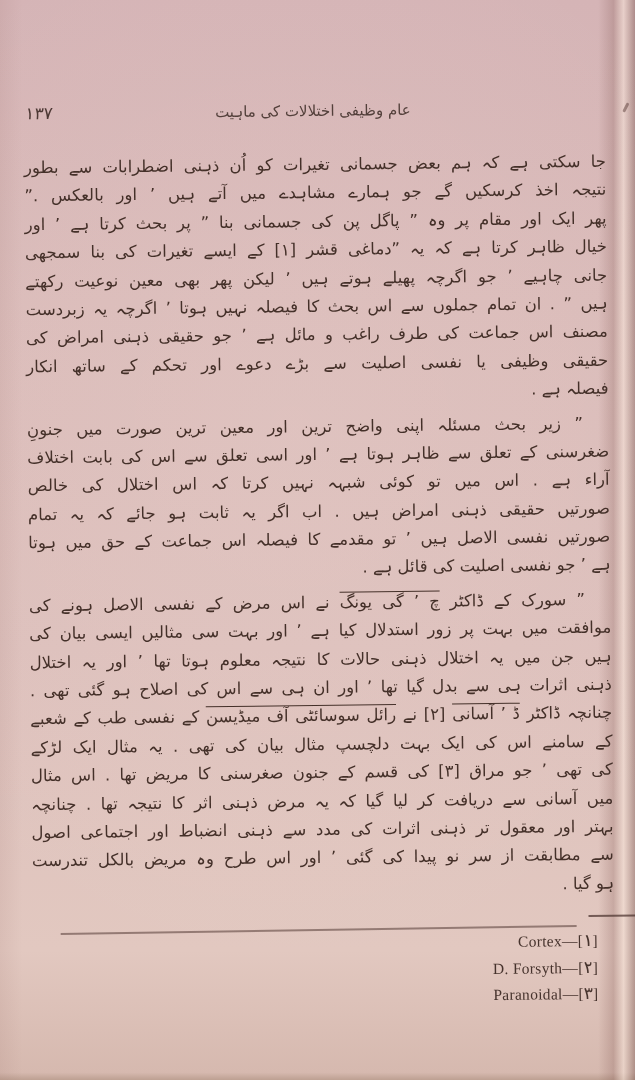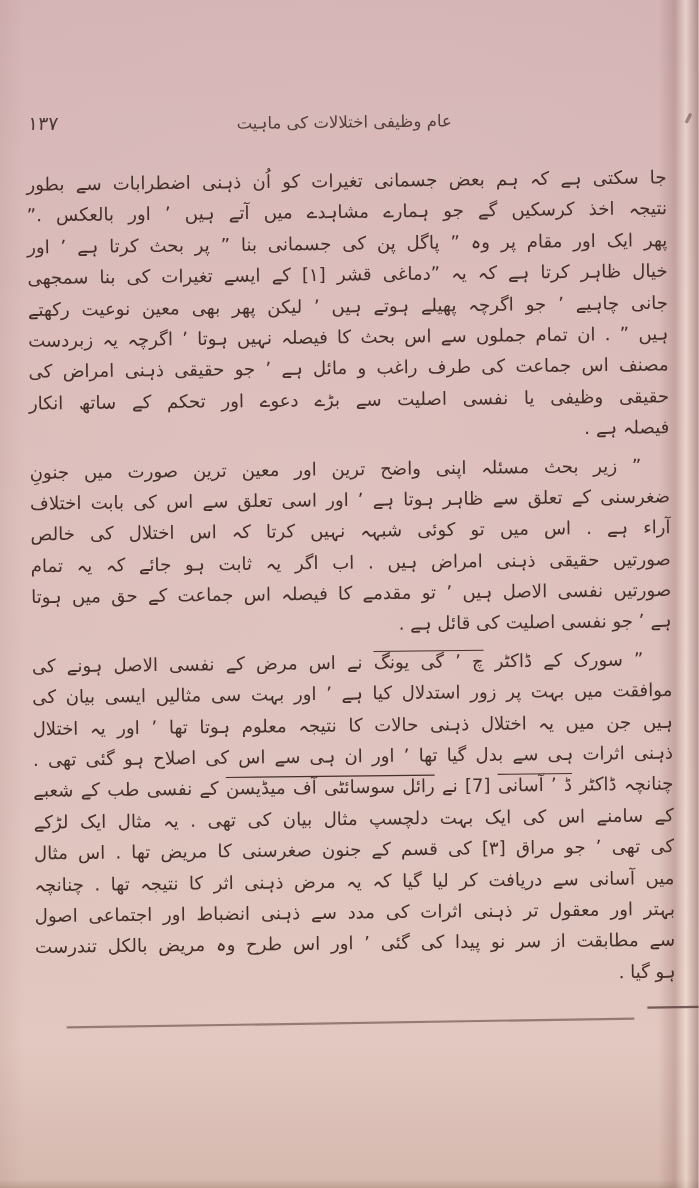--- a/index.html
+++ b/index.html
@@ -83,31 +83,34 @@
           <div class="line"><span>آراء ہے . اس میں تو کوئی شبہہ نہیں کرتا کہ اس اختلال کی خالص</span></div>
           <div class="line"><span>صورتیں حقیقی ذہنی امراض ہیں . اب اگر یہ ثابت ہو جائے کہ یہ تمام</span></div>
           <div class="line"><span>صورتیں نفسی الاصل ہیں ’ تو مقدمے کا فیصلہ اس جماعت کے حق میں ہوتا</span></div>
           <div class="line last"><span>ہے ’ جو نفسی اصلیت کی قائل ہے .</span></div>
         </div>
         <div class="para">
           <div class="line indent"><span>” سورک کے ڈاکٹر </span><span class="ov">چ ’ گی یونگ</span><span> نے اس مرض کے نفسی الاصل ہونے کی</span></div>
           <div class="line"><span>موافقت میں بہت پر زور استدلال کیا ہے ’ اور بہت سی مثالیں ایسی بیان کی</span></div>
           <div class="line"><span>ہیں جن میں یہ اختلال ذہنی حالات کا نتیجہ معلوم ہوتا تھا ’ اور یہ اختلال</span></div>
           <div class="line"><span>ذہنی اثرات ہی سے بدل گیا تھا ’ اور ان ہی سے اس کی اصلاح ہو گئی تھی .</span></div>
-          <div class="line"><span>چنانچہ ڈاکٹر </span><span class="ov">ڈ ’ آسانی</span><span> [7] نے </span><span class="ov">رائل سوسائٹی آف میڈیسن</span><span> کے نفسی طب کے شعبے</span></div>
+          <div class="line"><span>چنانچہ ڈاکٹر </span><span class="ov">ڈ ’ آسانی</span><span> [۲] نے </span><span class="ov">رائل سوسائٹی آف میڈیسن</span><span> کے نفسی طب کے شعبے</span></div>
           <div class="line"><span>کے سامنے اس کی ایک بہت دلچسپ مثال بیان کی تھی . یہ مثال ایک لڑکے</span></div>
           <div class="line"><span>کی تھی ’ جو مراق [۳] کی قسم کے جنون صغرسنی کا مریض تھا . اس مثال</span></div>
           <div class="line"><span>میں آسانی سے دریافت کر لیا گیا کہ یہ مرض ذہنی اثر کا نتیجہ تھا . چنانچہ</span></div>
           <div class="line"><span>بہتر اور معقول تر ذہنی اثرات کی مدد سے ذہنی انضباط اور اجتماعی اصول</span></div>
           <div class="line"><span>سے مطابقت از سر نو پیدا کی گئی ’ اور اس طرح وہ مریض بالکل تندرست</span></div>
           <div class="line last"><span>ہو گیا .</span></div>
         </div>
       </div>
 
     <div class="fn-rule-short"></div>
     <div class="fn-rule-long"></div>
 
     <div class="footnotes">
+      <div>Cortex—[۱]</div>
+      <div>D. Forsyth—[۲]</div>
+      <div>Paranoidal—[۳]</div>
     </div>
 
     <div class="scan-artifact"></div>
   </div>
 </div>
 
 </body></html>

